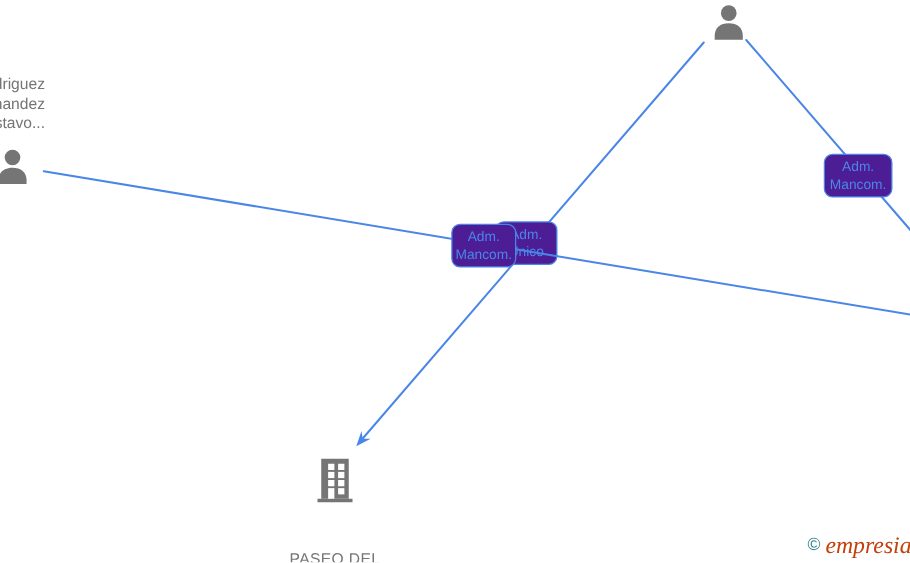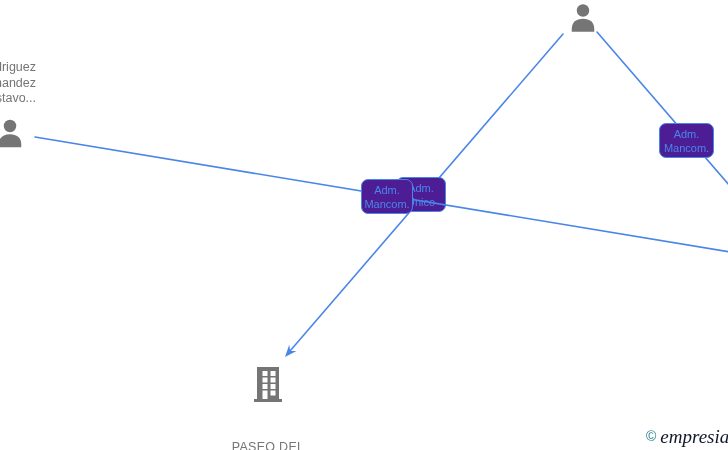--- a/index.html
+++ b/index.html
@@ -30,21 +30,21 @@
     position:absolute; left:213px; top:402px; width:110px;
     text-align:center; color:#757575; font-size:12.5px; line-height:18px;
     white-space:pre; letter-spacing:0.3px;
   }
   .watermark {
     position:absolute; left:646px; top:426px; z-index:6;
     white-space:nowrap;
   }
   .watermark .copy { color:#2b7f8e; font-size:14px; vertical-align:2px; }
   .watermark .brand {
-    color:#0f172a; font-family:"Liberation Serif", serif;
+    color:#c2410c; font-family:"Liberation Serif", serif;
     font-style:italic; font-size:19px; margin-left:4px;
   }
 </style>
 </head>
 <body>
 
 <div class="canvas">
 
   <svg class="layer z1" viewBox="0 0 728 450">
     <line x1="563" y1="34" x2="290" y2="351" stroke="#4a86e8" stroke-width="1.6" stroke-linecap="round"></line>

